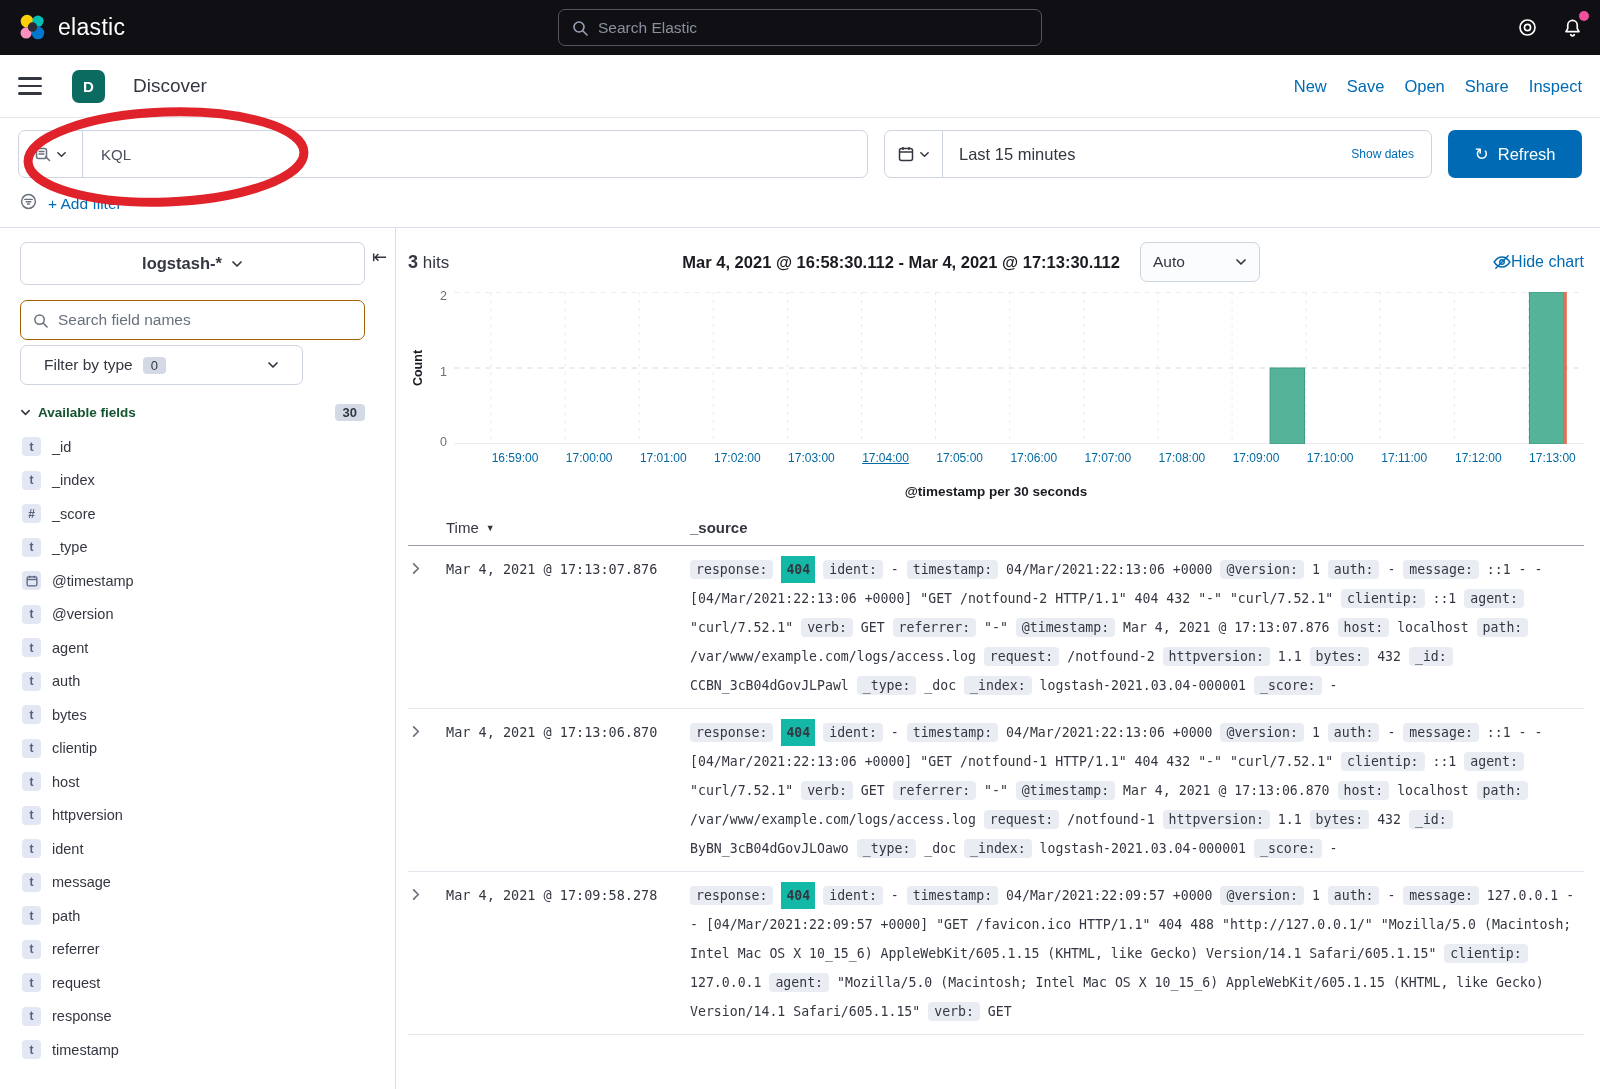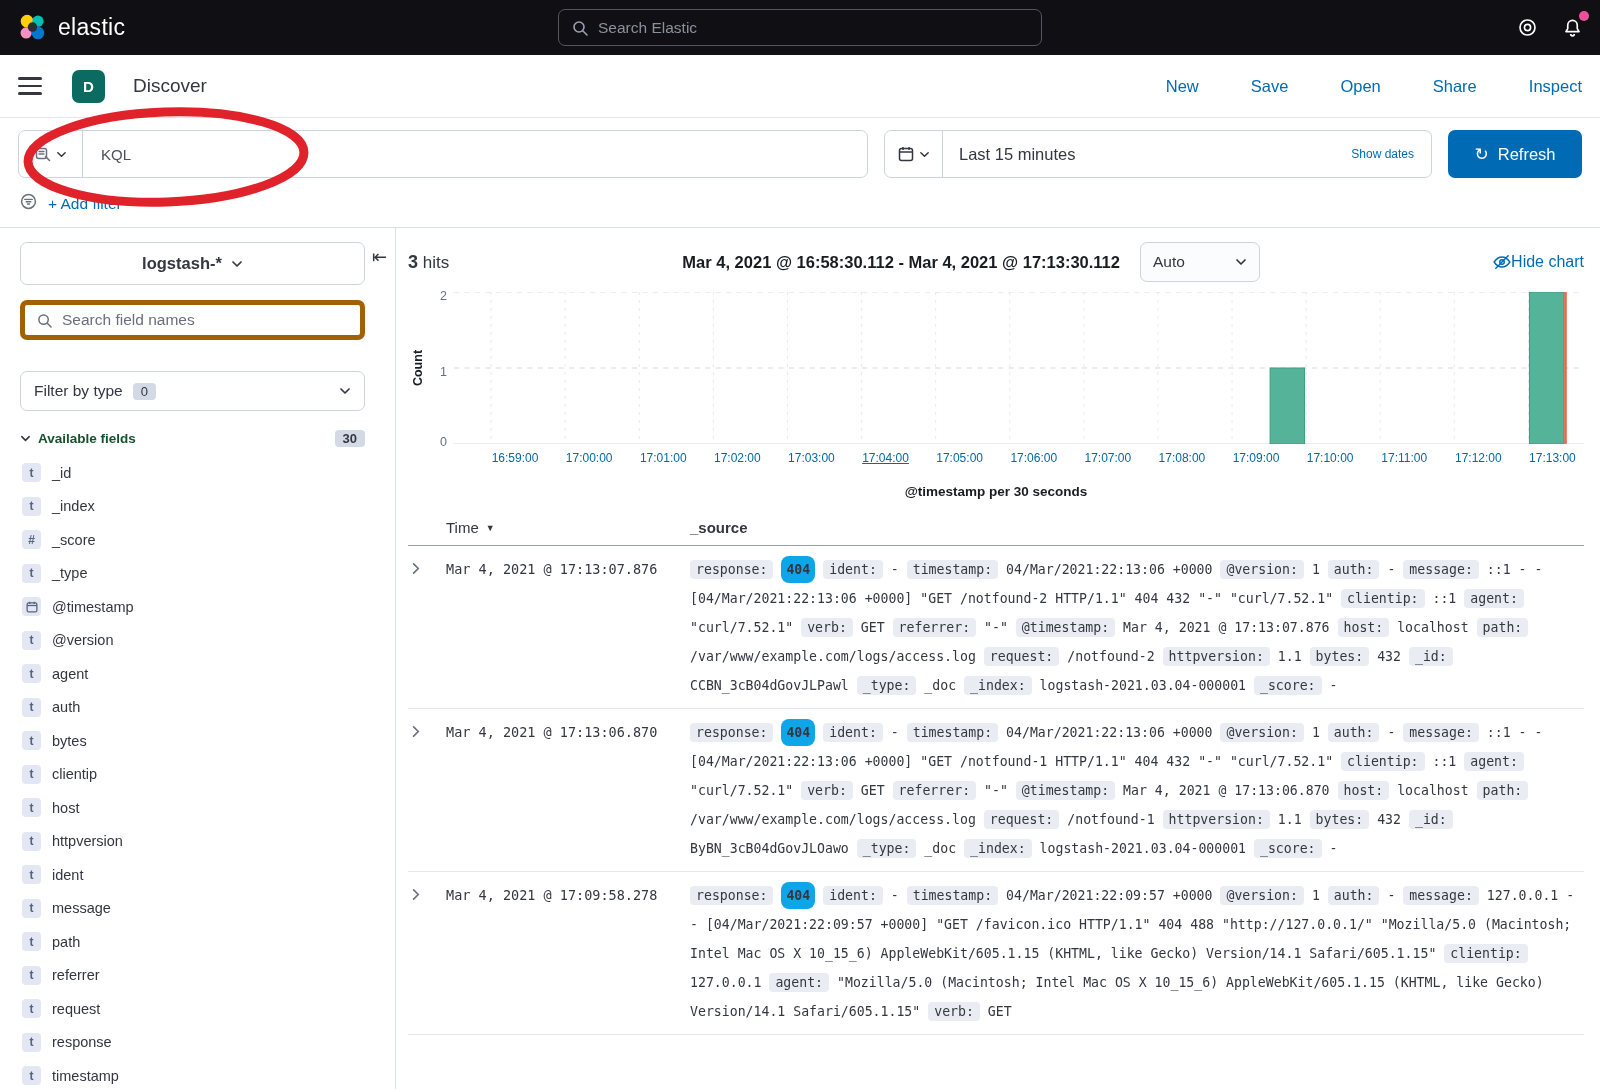--- a/index.html
+++ b/index.html
@@ -20,21 +20,21 @@
   .top-icon { position:relative; display:flex; align-items:center; }
   .notif-dot { position:absolute; top:-7px; right:-7px; width:10px; height:10px; border-radius:50%; background:#f0509b; }
 
   
   .appbar { height:63px; display:flex; align-items:center; padding:0 18px; border-bottom:1px solid #e3e6ec; background:#fff; }
   .hamburger { display:flex; flex-direction:column; gap:5px; width:24px; padding:2px 0; }
   .hamburger i { display:block; height:2.5px; background:#343741; border-radius:2px; }
   .app-badge { width:33px; height:33px; border-radius:7px; background:#0c6b61; color:#fff; font-weight:700; font-size:15px;
     display:flex; align-items:center; justify-content:center; margin:0 28px 0 30px; }
   .app-title { font-size:19px; font-weight:500; color:#343741; }
-  .appbar-links { margin-left:auto; display:flex; gap:52px; }
+  .appbar-links { margin-left:auto; display:flex; gap:20px; }
   .top-link { color:#006BB4; font-size:16.5px; }
 
   
   .query-section { padding:12px 18px 0 18px; background:#fff; }
   .query-row { display:flex; gap:16px; height:48px; }
   .query-group { flex:1; display:flex; align-items:stretch; border:1px solid #cdd3df; border-radius:7px; background:#fff; overflow:hidden; }
   .saved-query-btn { width:64px; border-right:1px solid #cdd3df; display:flex; align-items:center; justify-content:center; gap:5px; }
   .query-input { flex:1; border:none; outline:none; padding:0 16px; font-size:16.5px; color:#343741; font-family:inherit; }
   .kql-btn { padding:0 18px; color:#4a505a; font-size:15px; }
   .date-group { width:548px; display:flex; align-items:center; border:1px solid #cdd3df; border-radius:7px; background:#fff; }
@@ -51,26 +51,26 @@
   .annotation { position:absolute; left:20px; top:106px; z-index:60; pointer-events:none; }
 
   
   .content { display:flex; border-top:1px solid #d9dee8; height:867px; }
 
   
   .sidebar { width:396px; border-right:1px solid #d9dee8; padding:14px 0 0 20px; position:relative; flex-shrink:0; }
   .index-box { width:345px; height:43px; border:1px solid #cdd3df; border-radius:7px; background:#fff;
     display:flex; align-items:center; justify-content:center; gap:9px; font-weight:700; font-size:16.5px; color:#343741; }
   .collapse-icon { position:absolute; top:20px; right:8px; font-size:18px; color:#343741; line-height:1; cursor:pointer; }
-  .field-search { width:345px; height:40px; border:5px solid #a16207; border-radius:7px; margin-top:15px;
+  .field-search { width:345px; height:40px; border:1px solid #a16207; border-radius:7px; margin-top:15px;
     display:flex; align-items:center; gap:10px; padding:0 12px; }
   .field-search input { flex:1; border:none; outline:none; font-size:15.5px; color:#343741; font-family:inherit; }
   .field-search input::placeholder { color:#69707d; }
-  .type-filter { width:345px; height:40px; border:1px solid #cdd3df; border-radius:7px; margin-top:31px;
-    display:flex; align-items:center; padding:0 13px; font-size:15.5px; color:#343741; }
+  .type-filter { width:283px; height:40px; border:1px solid #cdd3df; border-radius:7px; margin-top:5px;
+    display:flex; align-items:center; padding:0 23px; font-size:15.5px; color:#343741; }
   .count-badge { background:#d3dae6; border-radius:4px; padding:1px 8px; margin-left:10px; font-size:13px; color:#343741; }
   .type-filter .chev { margin-left:auto; }
   .fields-header { display:flex; align-items:center; gap:7px; width:345px; margin-top:19px; cursor:pointer; }
   .fh-label { font-weight:700; font-size:13.5px; color:#14532d; }
   .fields-count { margin-left:auto; background:#d3dae6; border-radius:4px; padding:1px 8px; font-size:13px; font-weight:600; color:#343741; }
   .field-list { margin-top:9px; }
   .field-item { display:flex; align-items:center; gap:11px; height:33.5px; padding-left:2px; cursor:pointer; }
   .fbadge { width:19px; height:19px; border-radius:4px; background:#e2e7f3; color:#57637e; font-size:12px; font-weight:700;
     display:flex; align-items:center; justify-content:center; flex-shrink:0; }
   .fname { font-size:14.5px; color:#343741; }
@@ -106,21 +106,21 @@
   .thead { display:flex; align-items:center; border-bottom:1px solid #9aa0aa; padding-bottom:9px; }
   .c-exp { width:38px; flex-shrink:0; }
   .c-time { width:244px; flex-shrink:0; font-weight:400; font-size:15px; display:flex; align-items:center; gap:7px; }
   .sort-arrow { font-size:9px; color:#343741; }
   .c-src.th { font-weight:700; font-size:15px; }
   .doc-row { display:flex; border-bottom:1px solid #e3e6ec; padding:9px 0 8px 0; }
   .expand { display:inline-flex; padding-top:6px; cursor:pointer; }
   .dtime { width:244px; flex-shrink:0; font-family:"DejaVu Sans Mono","Liberation Mono",monospace; font-size:13.5px; padding-top:6px; }
   .dsrc { flex:1; font-family:"DejaVu Sans Mono","Liberation Mono",monospace; font-size:13.2px; line-height:29px; color:#343741; padding-right:6px; overflow-wrap:anywhere; }
   .sk { background:#e9edf3; border-radius:4px; padding:2px 6px; white-space:nowrap; }
-  .dsrc mark { background:#0ea5e9; padding:6px 5px; border-radius:8px; font-weight:700; color:#343741; }
+  .dsrc mark { background:#14b8a6; padding:6px 5px; border-radius:0; font-weight:700; color:#343741; }
 
   .chev { flex-shrink:0; }
 </style>
 </head>
 <body>
 
 <header class="topbar">
   <div class="logo">
     <svg width="29" height="29" viewBox="0 0 32 32">
       <circle cx="10" cy="9" r="7" fill="#ffd00a"></circle>

